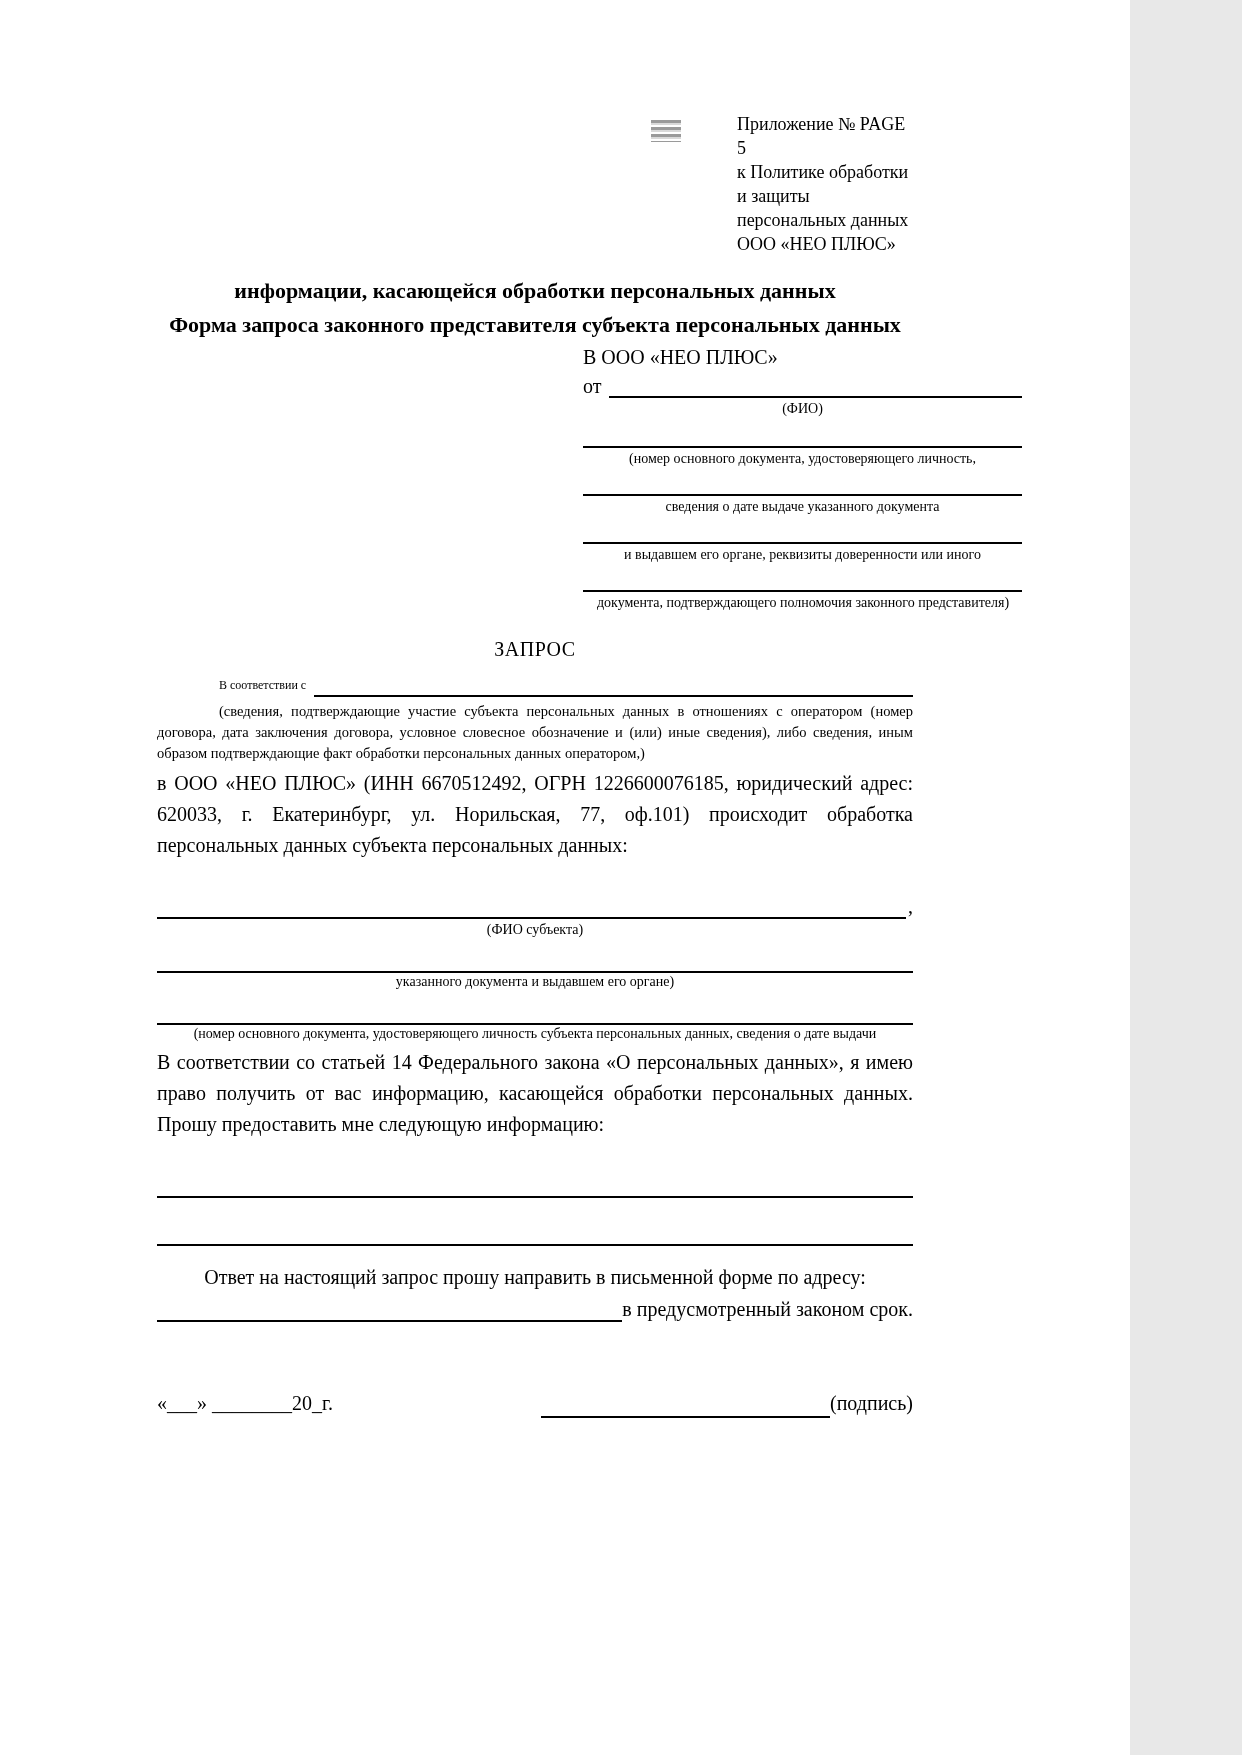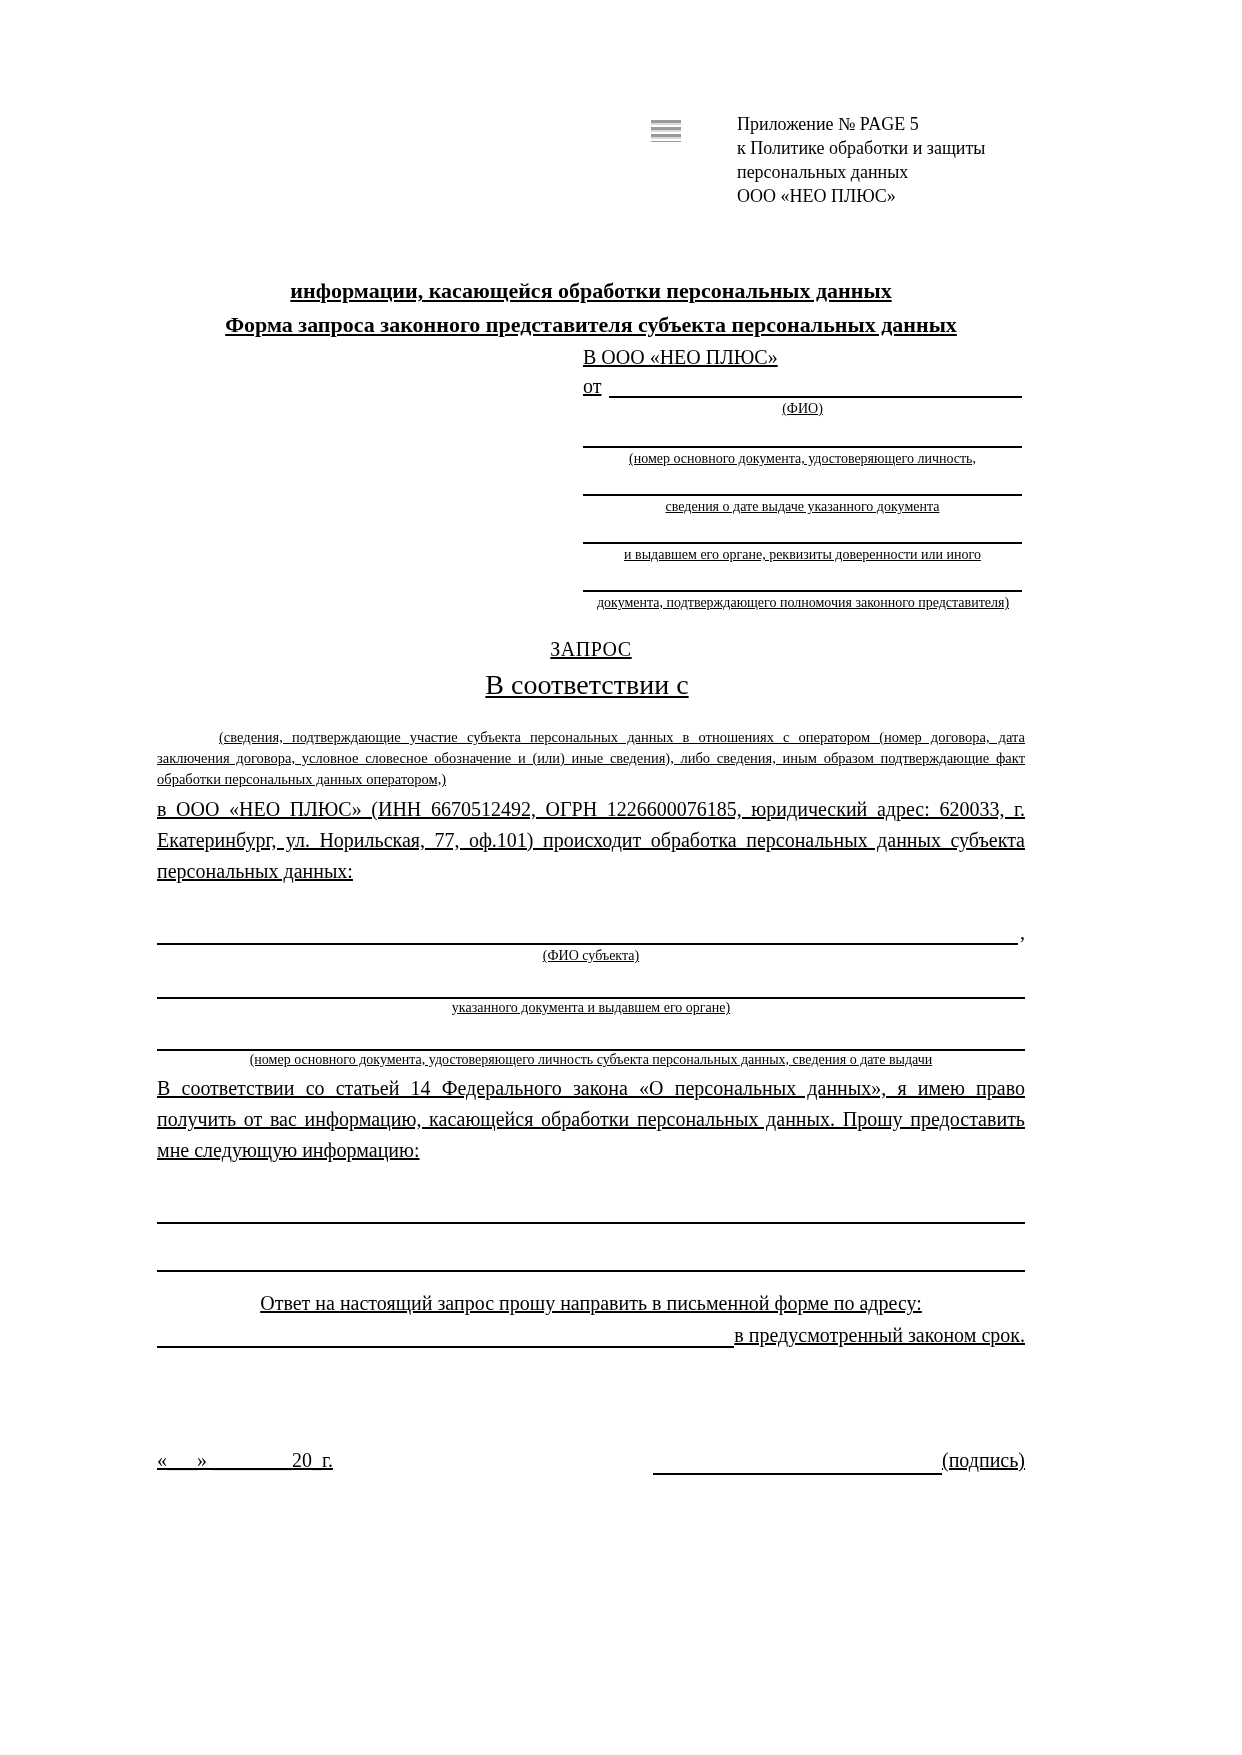--- a/index.html
+++ b/index.html
@@ -1,26 +1,25 @@
 <!DOCTYPE html>
 <html><head>
 <meta charset="utf-8">
 <style>
   html, body { margin: 0; padding: 0; background: #e8e8e8; }
   .page {
     position: relative;
-    width: 1242px;
+    width: 1130px;
     height: 1755px;
     background: #ffffff;
     box-sizing: border-box;
     padding: 112px 217px 8px 157px;
     font-family: "Liberation Serif", "DejaVu Serif", serif;
     color: #000000;
     overflow: hidden;
-    text-decoration: underline;
   }
   
   .header-row { position: relative; height: 104px; }
   .marker {
     position: absolute; left: 494px; top: 8px;
     width: 30px; height: 22px;
     background: repeating-linear-gradient(
       to bottom,
       #9a9a9a 0px, #9a9a9a 3px,
       #d9d9d9 3px, #d9d9d9 5px,
@@ -36,37 +35,37 @@
   .from-row .prefix { margin-right: 8px; }
   .fill { flex: 1 1 auto; border-bottom: 2px solid #000; height: 24px; }
   .caption { font-size: 14px; line-height: 18px; text-align: center; }
   .fio-caption { margin-bottom: 14px; }
   .fill-line { border-bottom: 2px solid #000; height: 14px; }
   .field-row { margin-top: 12px; }
   .field-row .caption { margin-top: 2px; }
   .wide-caption { width: 480px; margin-left: -20px; }
   
   .request-heading { margin-top: 26px; text-align: center; font-size: 20px; letter-spacing: 0.5px; }
-  .accord-row { display: flex; align-items: center; margin-top: 10px; font-size: 28px; line-height: 28px; flex-direction: column; }
+  .accord-row { display: flex; align-items: flex-start; margin-top: 10px; font-size: 12px; line-height: 28px; }
   .accord-row .indent { width: 62px; flex: 0 0 auto; }
   .accord-row .prefix { margin-right: 8px; white-space: nowrap; }
   .small-note { margin: 2px 0 0 0; font-size: 14.5px; line-height: 21px; text-align: justify; text-indent: 62px; }
   .body-par { margin: 4px 0 0 0; font-size: 20px; line-height: 31px; text-align: justify; }
   .subject-row { display: flex; align-items: flex-end; margin-top: 32px; font-size: 20px; line-height: 26px; }
   .subject-row .suffix { flex: 0 0 auto; margin-left: 2px; }
   .center-caption { margin-top: 2px; }
   .doc-row { margin-top: 18px; }
   
   .blank-line { margin-top: 42px; }
   .blank-line + .blank-line { margin-top: 32px; }
   .reply1 { margin: 16px 0 0 0; font-size: 20px; line-height: 30px; text-align: center; }
   .reply2 { display: flex; align-items: center; font-size: 20px; line-height: 30px; margin-top: 2px; }
   .reply2 .suffix { flex: 0 0 auto; white-space: nowrap; }
   
-  .footer-row { display: flex; justify-content: space-between; align-items: flex-end; margin-top: 95px; font-size: 20px; line-height: 30px; }
+  .footer-row { display: flex; justify-content: space-between; align-items: flex-end; margin-top: 64px; font-size: 20px; line-height: 30px; }
   .sig-group { display: flex; align-items: flex-end; width: 372px; }
   .sig-group .fill { height: 26px; }
   .sig-group .suffix { flex: 0 0 auto; }
 </style>
 </head>
 <body>
 
 <div class="page">
 
   <div class="header-row">

